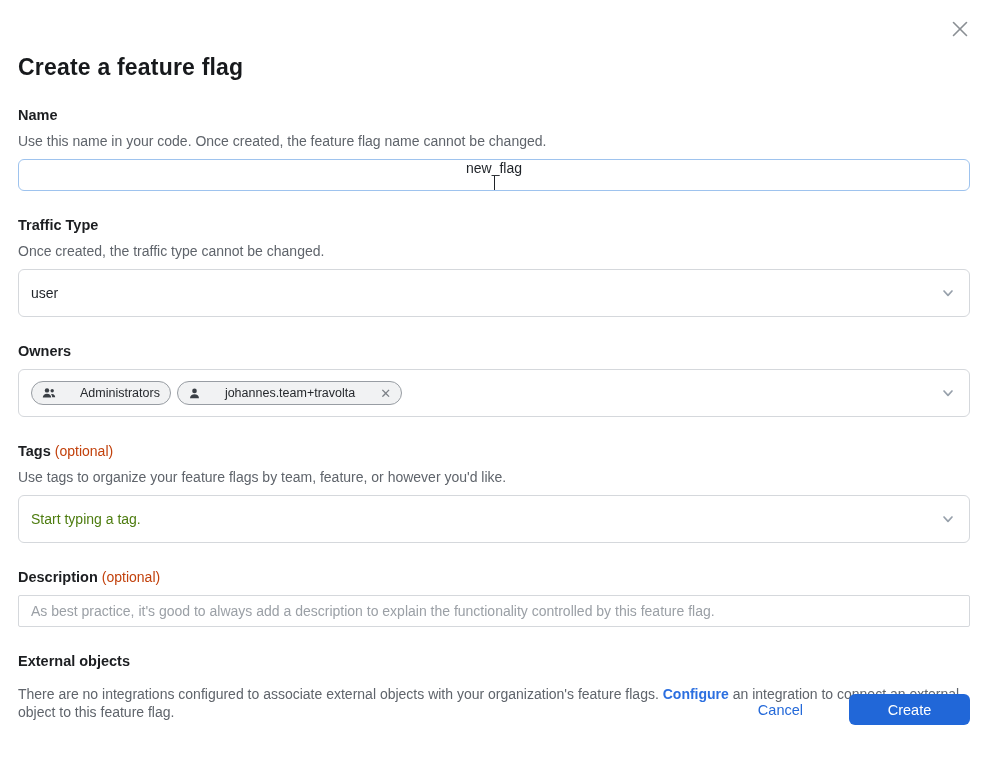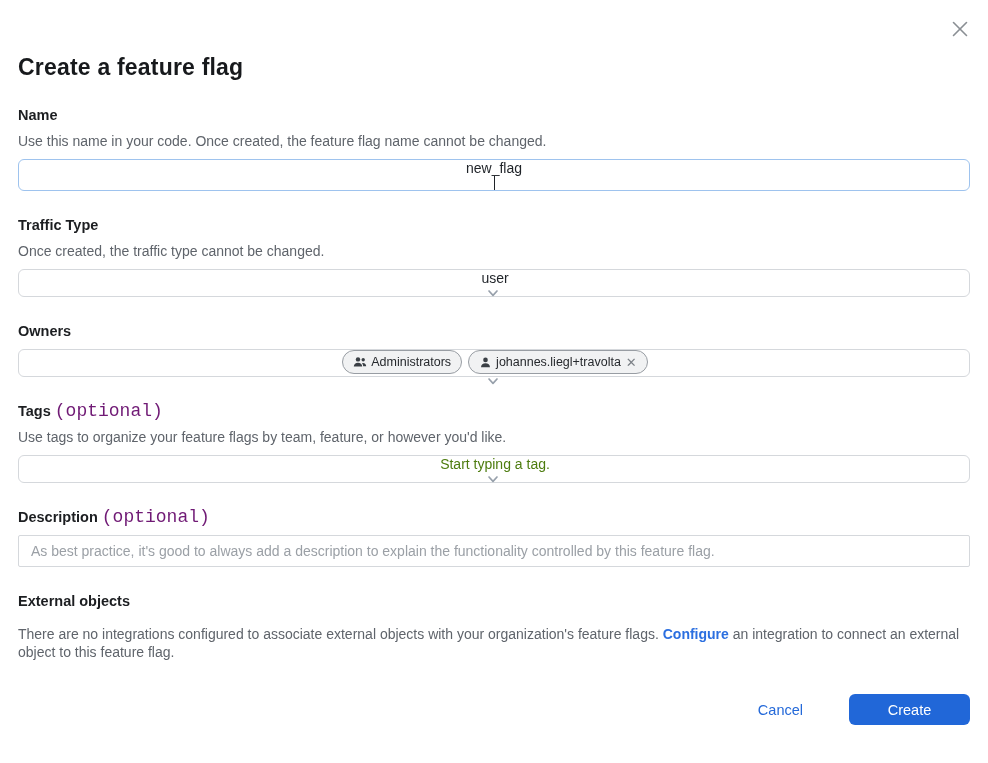--- a/index.html
+++ b/index.html
@@ -25,66 +25,65 @@
     margin-top: 54px;
     font-size: 23px; font-weight: 700;
     color: #17191c; letter-spacing: .2px;
   }
 
   .field-label {
     margin-top: 26px;
     font-size: 14.5px; font-weight: 700; color: #1c1e21;
     line-height: 17px;
   }
-  .optional { font-weight: 400; color: #701a75; font-size: 18px; font-family: Liberation Mono, monospace; }
+  .optional { font-weight: 400; color: #c2410c; font-size: 14px; }
   .field-desc {
     margin-top: 8px;
     font-size: 14px; color: #5f646b; line-height: 18px;
   }
 
   .input-box {
     margin-top: 9px;
     width: 100%; height: 32px;
     border: 1px solid #d5d8dc; border-radius: 6px;
     background: #fff;
     display: flex; align-items: center;
     padding: 0 12px;
     font-size: 14px; color: #1f2328;
   }
   .input-box.focused { border-color: #9ec3ee; flex-direction: column; }
   .caret { display: inline-block; width: 1px; height: 16px; background: #1f2328; margin-left: 1px; }
 
   .select-box {
     margin-top: 9px;
-    width: 100%; height: 28px;
+    width: 100%; height: 48px;
     border: 1px solid #d5d8dc; border-radius: 6px;
     background: #fff;
     display: flex; align-items: center;
     padding: 0 10px 0 12px;
     font-size: 14px; color: #1f2328;
     cursor: pointer;
-    flex-direction: column;
   }
   .select-box .spacer { flex: 1; }
   .select-box .chev { color: #97a0ab; display: flex; align-items: center; margin-right: 4px; }
   .placeholder-text { color: #4d7c0f; text-align: center; }
 
   input.text-input {
     margin-top: 9px;
     width: 100%; height: 32px;
     border: 1px solid #d5d8dc; border-radius: 2px;
     padding: 0 12px; font-size: 14px; color: #1f2328;
     font-family: "Liberation Sans", "DejaVu Sans", sans-serif;
     outline: none;
   }
   input.text-input::placeholder { color: #9ba0a6; opacity: 1; }
 
   .chips { display: flex; gap: 6px; align-items: center; }
   .chip {
-    display: inline-flex; align-items: center; gap: 4px;
+    display: inline-flex; align-items: center; gap: 24px;
     height: 24px; padding: 0 10px;
     background: #f1f2f3;
     border: 1px solid #989da3;
     border-radius: 12px;
     font-size: 12.5px; color: #26292d;
     cursor: pointer; white-space: nowrap;
   }
   .chip .chip-icon { display: flex; align-items: center; color: #3a3f45; }
   .chip .remove { color: #7c8187; font-size: 13px; line-height: 1; cursor: pointer; padding-left: 1px; }
 
@@ -164,21 +163,21 @@
         </span>
         <span>Administrators</span>
       </span>
       <span class="chip">
         <span class="chip-icon">
           <svg width="13" height="13" viewBox="0 0 14 14" fill="currentColor">
             <circle cx="7" cy="4.2" r="2.5"></circle>
             <path d="M2.2 12c0-2.7 2.1-4.2 4.8-4.2s4.8 1.5 4.8 4.2z"></path>
           </svg>
         </span>
-        <span>johannes.liegl+travolta</span>
+        <span>johannes.team+travolta</span>
         <span class="remove">✕</span>
       </span>
     </div>
     <span class="spacer"></span>
     <span class="chev">
       <svg width="14" height="14" viewBox="0 0 14 14" fill="none" stroke="currentColor" stroke-width="1.7" stroke-linecap="round" stroke-linejoin="round">
         <polyline points="3,5 7,9.3 11,5"></polyline>
       </svg>
     </span>
   </div>

